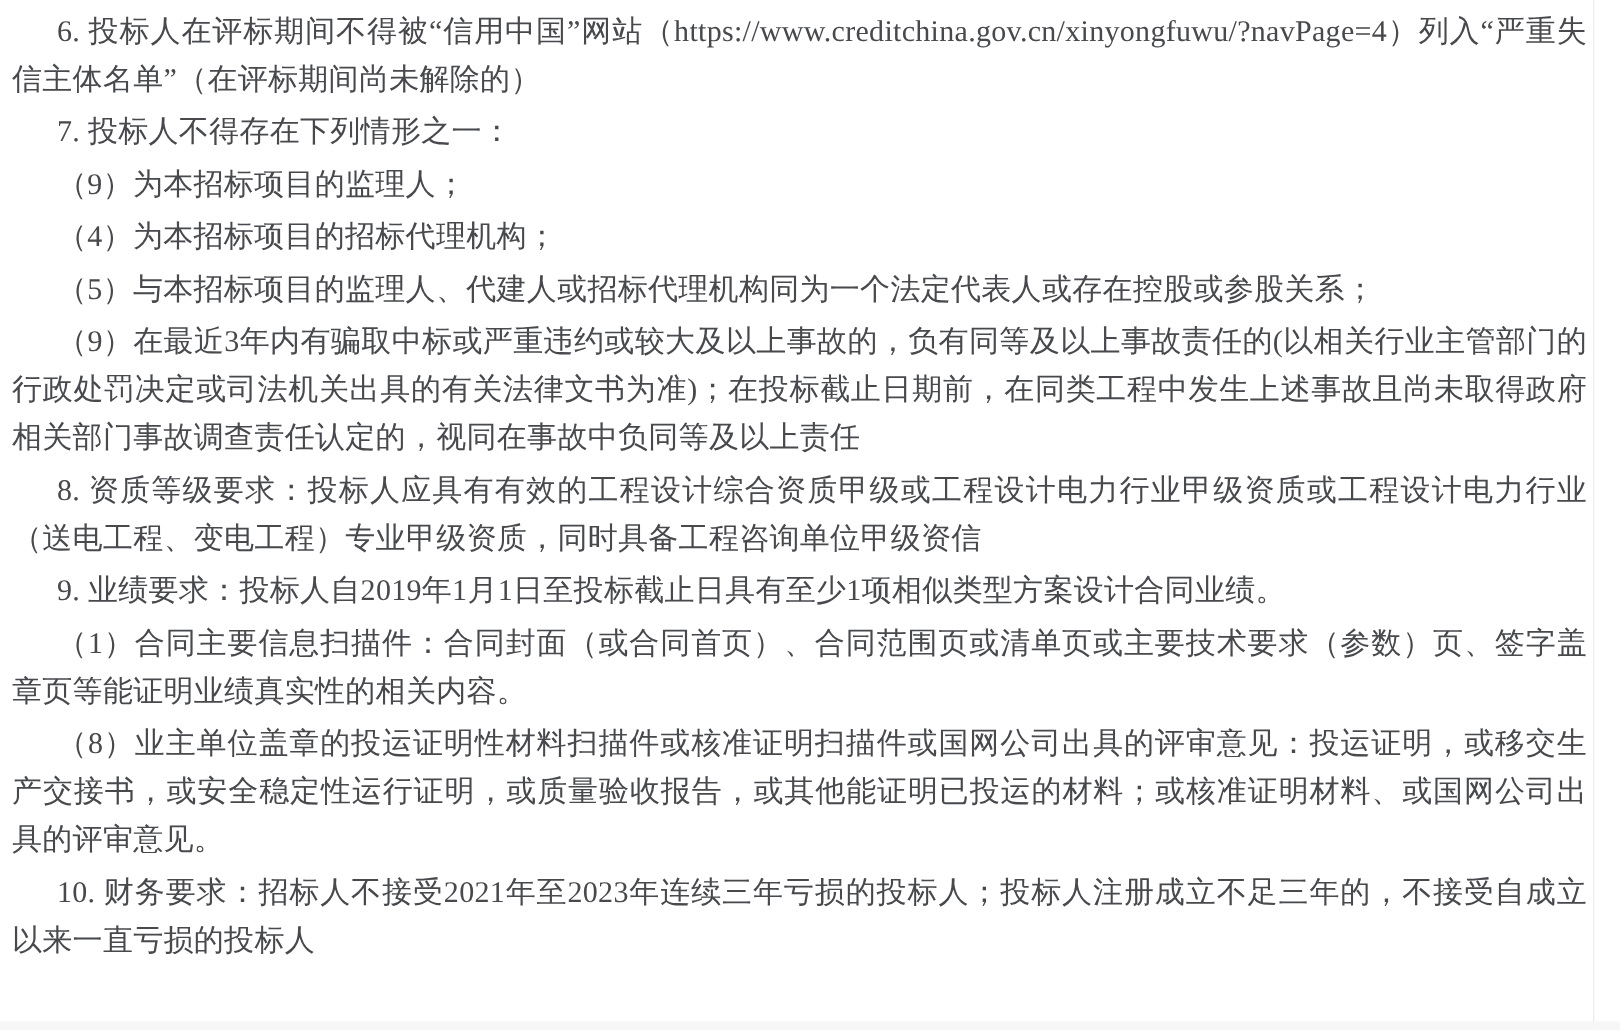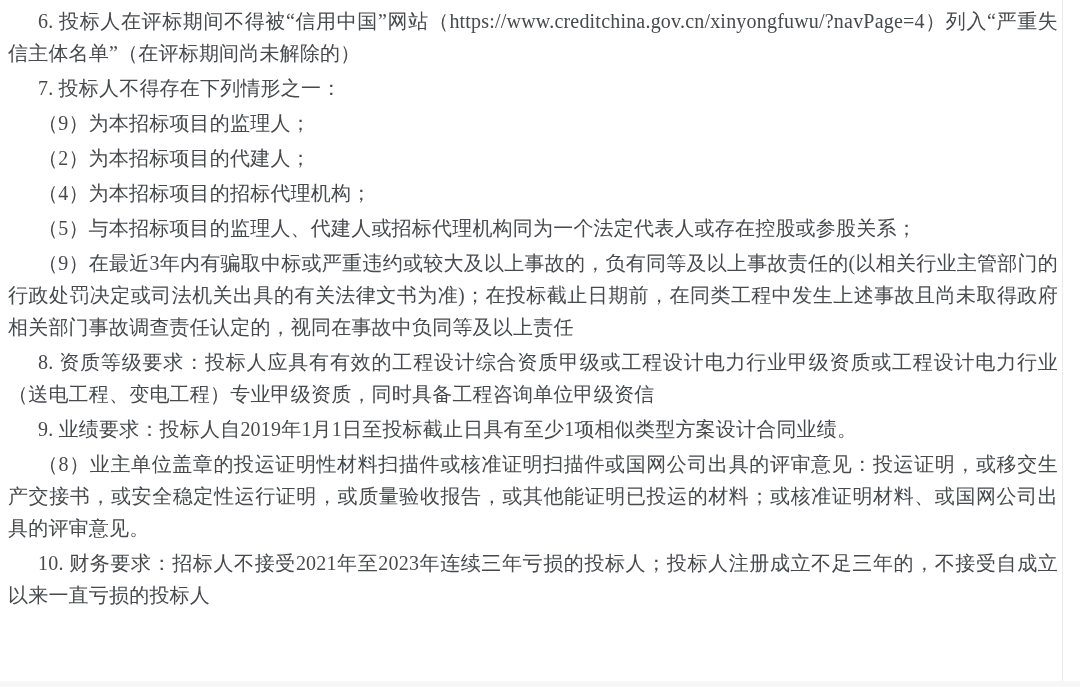--- a/index.html
+++ b/index.html
@@ -51,25 +51,25 @@
     background: #ffffff;
   }
 </style>
 </head>
 <body>
 
 <div class="doc-page">
   <p>6. 投标人在评标期间不得被“信用中国”网站（https://www.creditchina.gov.cn/xinyongfuwu/?navPage=4）列入“严重失信主体名单”（在评标期间尚未解除的）</p>
   <p>7. 投标人不得存在下列情形之一：</p>
   <p>（9）为本招标项目的监理人；</p>
-  <p>（2）为本招标项目的代建人；</p>
   <p>（4）为本招标项目的招标代理机构；</p>
   <p>（5）与本招标项目的监理人、代建人或招标代理机构同为一个法定代表人或存在控股或参股关系；</p>
   <p>（9）在最近3年内有骗取中标或严重违约或较大及以上事故的，负有同等及以上事故责任的(以相关行业主管部门的行政处罚决定或司法机关出具的有关法律文书为准)；在投标截止日期前，在同类工程中发生上述事故且尚未取得政府相关部门事故调查责任认定的，视同在事故中负同等及以上责任</p>
   <p>8. 资质等级要求：投标人应具有有效的工程设计综合资质甲级或工程设计电力行业甲级资质或工程设计电力行业（送电工程、变电工程）专业甲级资质，同时具备工程咨询单位甲级资信</p>
   <p>9. 业绩要求：投标人自2019年1月1日至投标截止日具有至少1项相似类型方案设计合同业绩。</p>
+  <p>（1）合同主要信息扫描件：合同封面（或合同首页）、合同范围页或清单页或主要技术要求（参数）页、签字盖章页等能证明业绩真实性的相关内容。</p>
   <p>（8）业主单位盖章的投运证明性材料扫描件或核准证明扫描件或国网公司出具的评审意见：投运证明，或移交生产交接书，或安全稳定性运行证明，或质量验收报告，或其他能证明已投运的材料；或核准证明材料、或国网公司出具的评审意见。</p>
   <p>10. 财务要求：招标人不接受2021年至2023年连续三年亏损的投标人；投标人注册成立不足三年的，不接受自成立以来一直亏损的投标人</p>
 
 </div>
 
 <div class="right-gutter"></div>
 <div class="bottom-edge-shade"></div>
 
 </body></html>

